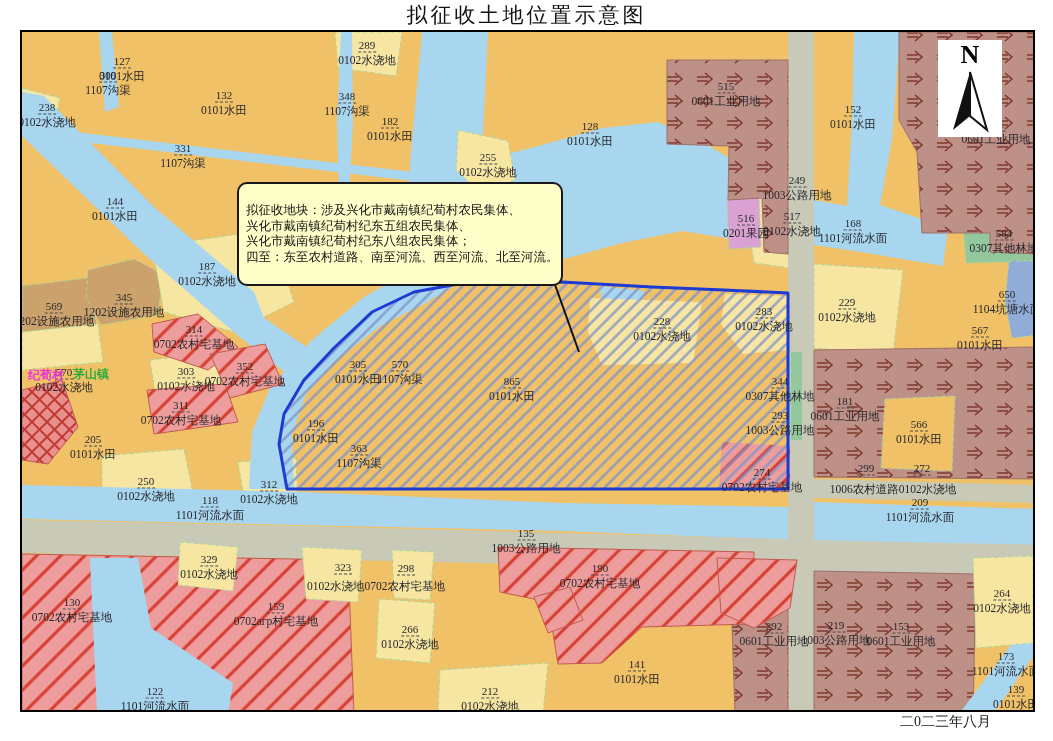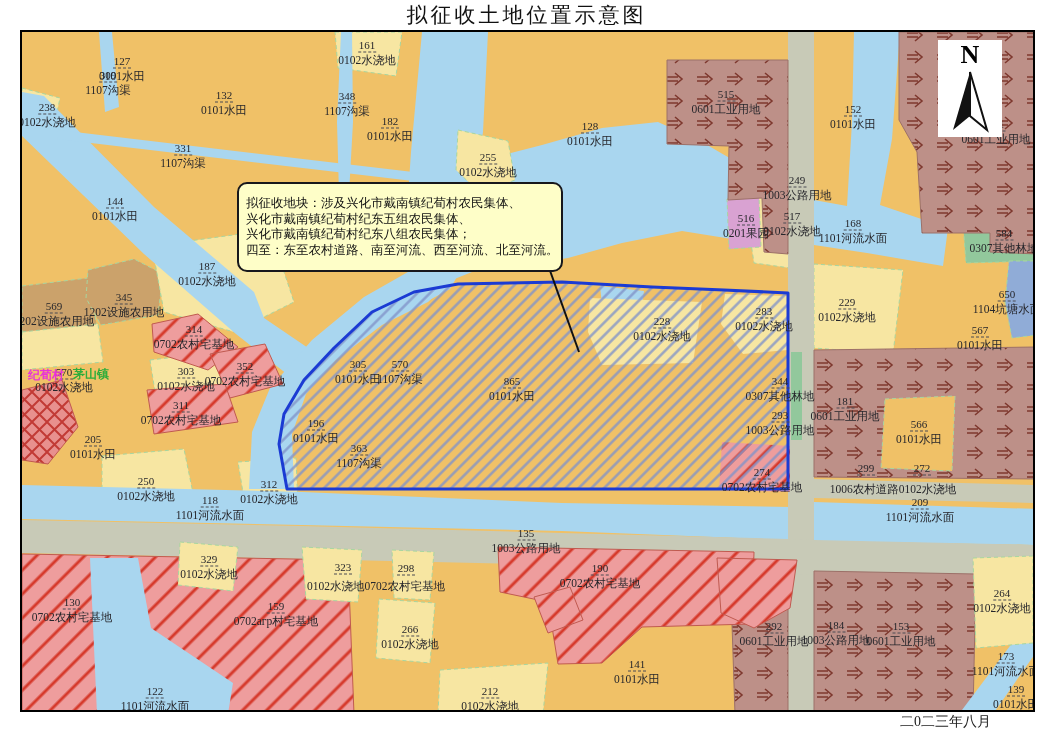--- a/index.html
+++ b/index.html
@@ -12,21 +12,21 @@
   .map-clip svg{position:absolute;left:0;top:0;}
   #labels{position:absolute;left:0;top:0;width:100%;height:100%;}
   .plabel{position:absolute;transform:translate(-50%,-50%);text-align:center;line-height:12px;
           white-space:nowrap;color:#26262b;z-index:3;}
   .pnum{font-size:11px;}
   .pdash{width:18px;margin:1px auto 1px auto;border-top:1px dashed #4a4a52;}
   .ptype{font-size:11.5px;}
   .pname{position:absolute;transform:translate(-50%,-50%);font-size:12px;font-weight:bold;
          white-space:nowrap;z-index:3;}
   .callout{position:absolute;left:237px;top:182px;width:308px;background:#FEFEC8;
-           border:2px solid #17171c;border-radius:10px;padding:12px 7px;z-index:6;}
+           border:2px solid #17171c;border-radius:10px;padding:19px 7px;z-index:6;}
   .callout .cline{font-size:12.5px;line-height:15.5px;white-space:nowrap;color:#111;}
   .north{position:absolute;left:938px;top:40px;width:64px;height:97px;background:#fff;z-index:5;
          text-align:center;}
   .north .nletter{font-size:26px;font-weight:bold;line-height:26px;margin-top:2px;color:#000;}
   .scalebar{position:absolute;left:448px;top:712px;width:150px;text-align:center;font-size:19px;z-index:4;}
   .datebar{position:absolute;left:858px;top:713px;width:175px;text-align:center;font-size:14px;z-index:4;}
 </style>
 </head>
 <body>
 
@@ -154,21 +154,21 @@
           <div class="pnum">309</div>
           <div class="pdash"></div>
           <div class="ptype">1107沟渠</div>
         </div>
         <div class="plabel" style="left: 25px; top: 82px;">
           <div class="pnum">238</div>
           <div class="pdash"></div>
           <div class="ptype">0102水浇地</div>
         </div>
         <div class="plabel" style="left: 345px; top: 20px;">
-          <div class="pnum">161</div>
+          <div class="pnum">289</div>
           <div class="pdash"></div>
           <div class="ptype">0102水浇地</div>
         </div>
         <div class="plabel" style="left: 202px; top: 70px;">
           <div class="pnum">132</div>
           <div class="pdash"></div>
           <div class="ptype">0101水田</div>
         </div>
         <div class="plabel" style="left: 161px; top: 123px;">
           <div class="pnum">331</div>
@@ -188,21 +188,21 @@
         <div class="plabel" style="left: 466px; top: 132px;">
           <div class="pnum">255</div>
           <div class="pdash"></div>
           <div class="ptype">0102水浇地</div>
         </div>
         <div class="plabel" style="left: 568px; top: 101px;">
           <div class="pnum">128</div>
           <div class="pdash"></div>
           <div class="ptype">0101水田</div>
         </div>
-        <div class="plabel" style="left: 704px; top: 61px; margin-top: 8px;">
+        <div class="plabel" style="left: 704px; top: 61px;">
           <div class="pnum">515</div>
           <div class="pdash"></div>
           <div class="ptype">0601工业用地</div>
         </div>
         <div class="plabel" style="left: 831px; top: 84px;">
           <div class="pnum">152</div>
           <div class="pdash"></div>
           <div class="ptype">0101水田</div>
         </div>
         <div class="plabel" style="left: 974px; top: 99px;">
@@ -446,21 +446,21 @@
           <div class="pnum">141</div>
           <div class="pdash"></div>
           <div class="ptype">0101水田</div>
         </div>
         <div class="plabel" style="left: 752px; top: 601px;">
           <div class="pnum">292</div>
           <div class="pdash"></div>
           <div class="ptype">0601工业用地</div>
         </div>
         <div class="plabel" style="left: 814px; top: 600px;">
-          <div class="pnum">184</div>
+          <div class="pnum">219</div>
           <div class="pdash"></div>
           <div class="ptype">1003公路用地</div>
         </div>
         <div class="plabel" style="left: 879px; top: 601px;">
           <div class="pnum">153</div>
           <div class="pdash"></div>
           <div class="ptype">0601工业用地</div>
         </div>
         <div class="plabel" style="left: 980px; top: 568px;">
           <div class="pnum">264</div>

